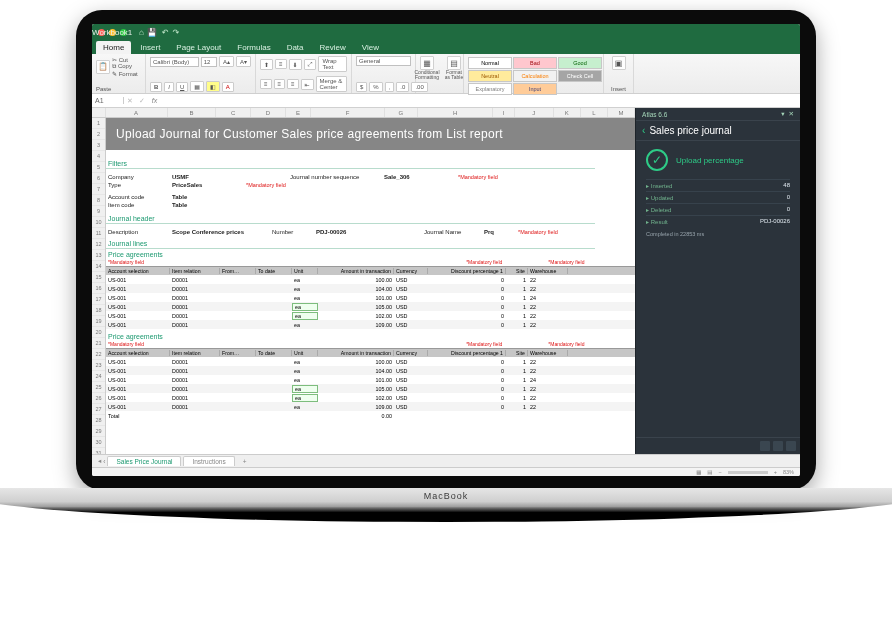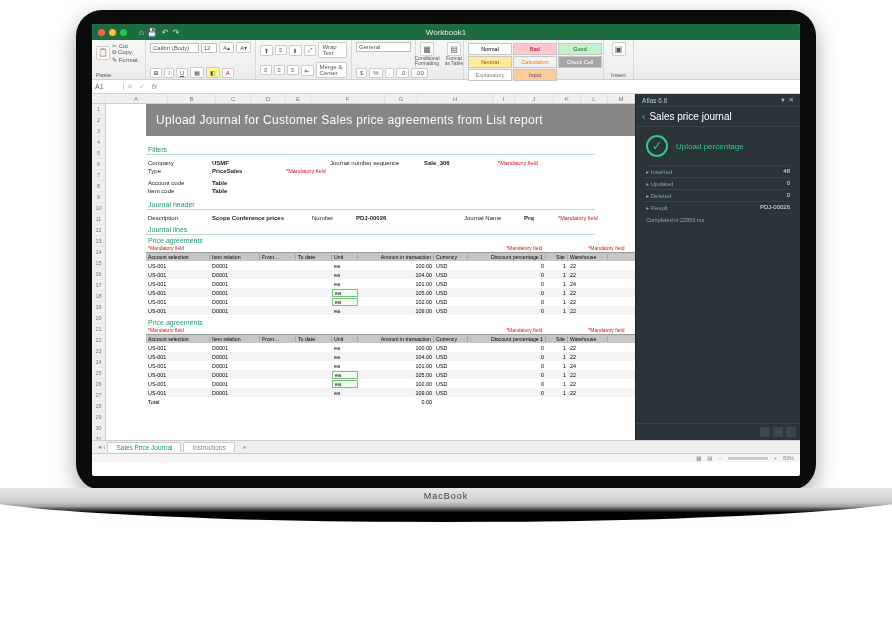--- a/index.html
+++ b/index.html
@@ -8,21 +8,21 @@
   .bezel { width: 740px; height: 480px; margin: 0 auto; background: #0b0b0b; border-radius: 26px; padding: 14px 16px; box-shadow: 0 8px 22px rgba(0,0,0,.35); position: relative; }
   .screen { width: 100%; height: 100%; background: #fff; border-radius: 2px; overflow: hidden; position: relative; }
   .base { width: 120%; left:-10%; height: 34px; background: linear-gradient(#e6e6e6,#cfcfcf 40%,#9d9d9d 55%, #747474 58%, #343434 66%, #000 72%); border-radius: 0 0 50% 50% / 0 0 90% 90%; position: relative; margin-top: -2px;}
   .brand { text-align: center; font-size: 9px; color: #3b3b3b; letter-spacing: 1px; padding-top: 3px; font-family: Arial; }
   
   
   .titlebar { height: 16px; background: linear-gradient(#1f6b40,#1f6b40); display: flex; align-items: center; padding: 0 6px; font-size: 8px; color: #eafff1; position:relative;}
   .traffic { display: flex; gap: 4px; }
   .dot { width: 7px; height: 7px; border-radius: 50%; }
   .red { background: #ff5f57; } .yel { background: #ffbd2e; } .grn { background: #28c940; }
-  .doc-title { position:absolute; left:0; right:0; text-align:center; font-size:8px; color:#e8efe9;}
+  .doc-title { position:absolute; left:0; right:0; text-align:left; font-size:8px; color:#e8efe9;}
   .qat { display:flex; gap:4px; margin-left:12px; color:#bfe5c8;}
   .qat span{font-size:8px;}
   
   
   .tabs { height: 14px; background: #1f6b40; display: flex; font-size: 8px; color: #d7efe0; align-items: center; gap: 2px; padding-left: 4px;}
   .tab { padding: 2px 7px; cursor: pointer; }
   .tab.active { background: #f3f3f3; color: #222; border-radius: 2px 2px 0 0; }
   
   
   .ribbon { height: 40px; background: linear-gradient(#f7f7f7,#ececec); border-bottom: 1px solid #cfcfcf; display: flex; font-size: 6px; color: #555; }
@@ -39,21 +39,21 @@
   .name-box{width:32px;border-right:1px solid #ccc;padding-left:3px;}
   .fx{padding:0 4px;color:#888;font-style:italic;}
   
   
   .body { display:flex; height: calc(100% - 16px - 14px - 40px - 14px - 13px - 9px); background:#fff;}
   .sheet-wrap { flex: 1 1 auto; position:relative; overflow:hidden;}
   .col-hdr{height:10px;background:#f0f0f0;border-bottom:1px solid #ccc;display:flex;font-size:6px;color:#777;}
   .ch{border-right:1px solid #e0e0e0;text-align:center;line-height:10px;}
   .row-hdr{position:absolute;left:0;top:10px;bottom:0;width:14px;background:#f0f0f0;border-right:1px solid #ccc;font-size:5.5px;color:#777;text-align:center;line-height:11px;}
   .rh{border-bottom:1px solid #e6e6e6;height:11px;}
-  .cells{position:absolute;left:14px;right:0;top:10px;bottom:0;font-size:6px;padding-left:40px;}
+  .cells{position:absolute;left:14px;right:0;top:10px;bottom:0;font-size:6px;}
   
   .doc-title-cell{height:32px;background:#868686;color:#fff;display:flex;align-items:center;padding-left:10px;font-size:12px;font-weight:300;letter-spacing:.3px;}
   .blank{height:8px;}
   .sec-title{color:#1d9a71;font-size:7px;padding:2px 0 1px 2px;border-bottom:1px solid #b8dccd;margin-right:40px;}
   .field-row{display:flex;gap:4px;align-items:center;padding:1px 0 1px 2px;font-size:6px;color:#222;}
   .fl{width:60px;} .fv{width:70px;font-weight:600;} .mand{color:#d11;font-size:5.5px;}
   .tbl-head{display:flex;background:#c6c6c6;color:#000;font-size:5.2px;height:9px;align-items:center;border-top:1px solid #999;}
   .tbl-head>div{border-right:1px solid #aaa;padding:0 2px;white-space:nowrap;overflow:hidden;}
   .tbl-row{display:flex;font-size:5.4px;height:9px;align-items:center;}
   .tbl-row>div{padding:0 2px;}
@@ -100,20 +100,29 @@
         </div>
         <div class="qat">
           <span>⌂</span>
           <span>💾</span>
           <span>↶</span>
           <span>↷</span>
         </div>
         <div class="doc-title">Workbook1</div>
       </div>
 
+      <div class="tabs" id="tabs">
+          <div class="tab active">Home</div>
+          <div class="tab">Insert</div>
+          <div class="tab">Page Layout</div>
+          <div class="tab">Formulas</div>
+          <div class="tab">Data</div>
+          <div class="tab">Review</div>
+          <div class="tab">View</div>
+        </div>
 
       <div class="ribbon">
         <div class="grp" style="width:54px">
           <div class="grp-row">
               <span class="ico">📋</span>
             <div style="display:flex;flex-direction:column;gap:0;">
               <span>✂ Cut</span>
               <span>⧉ Copy</span>
               <span>✎ Format</span>
             </div>

